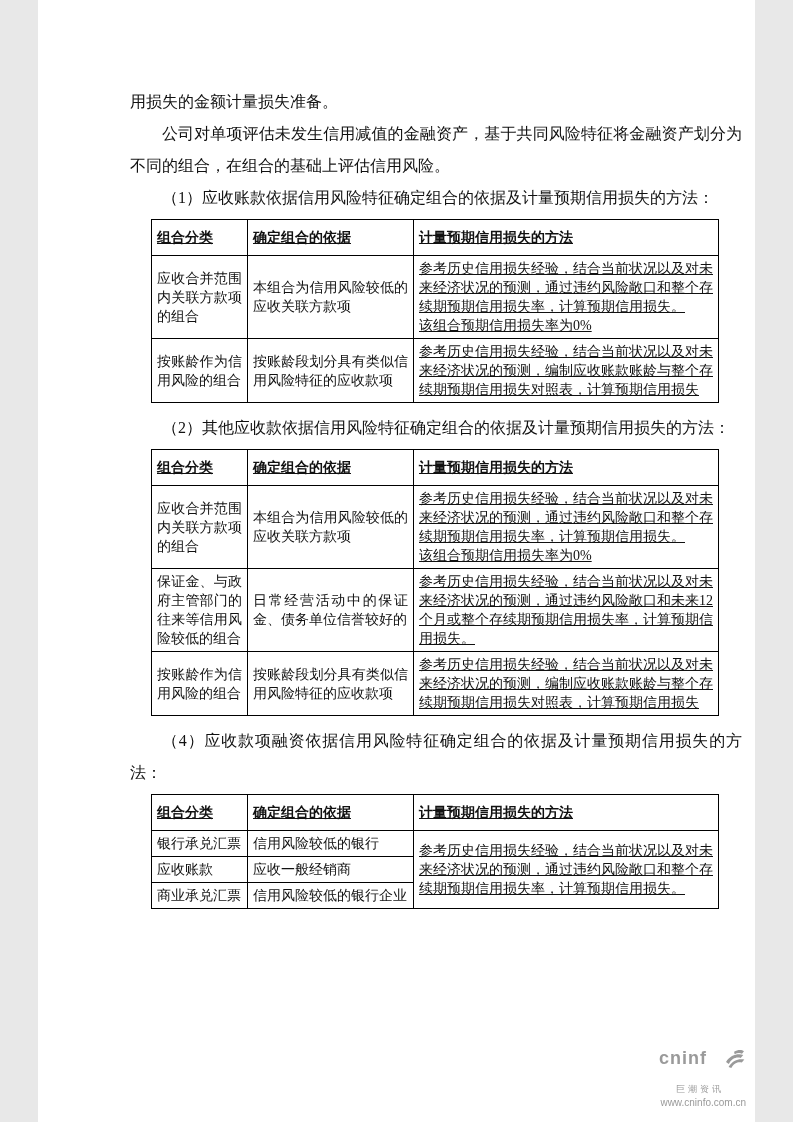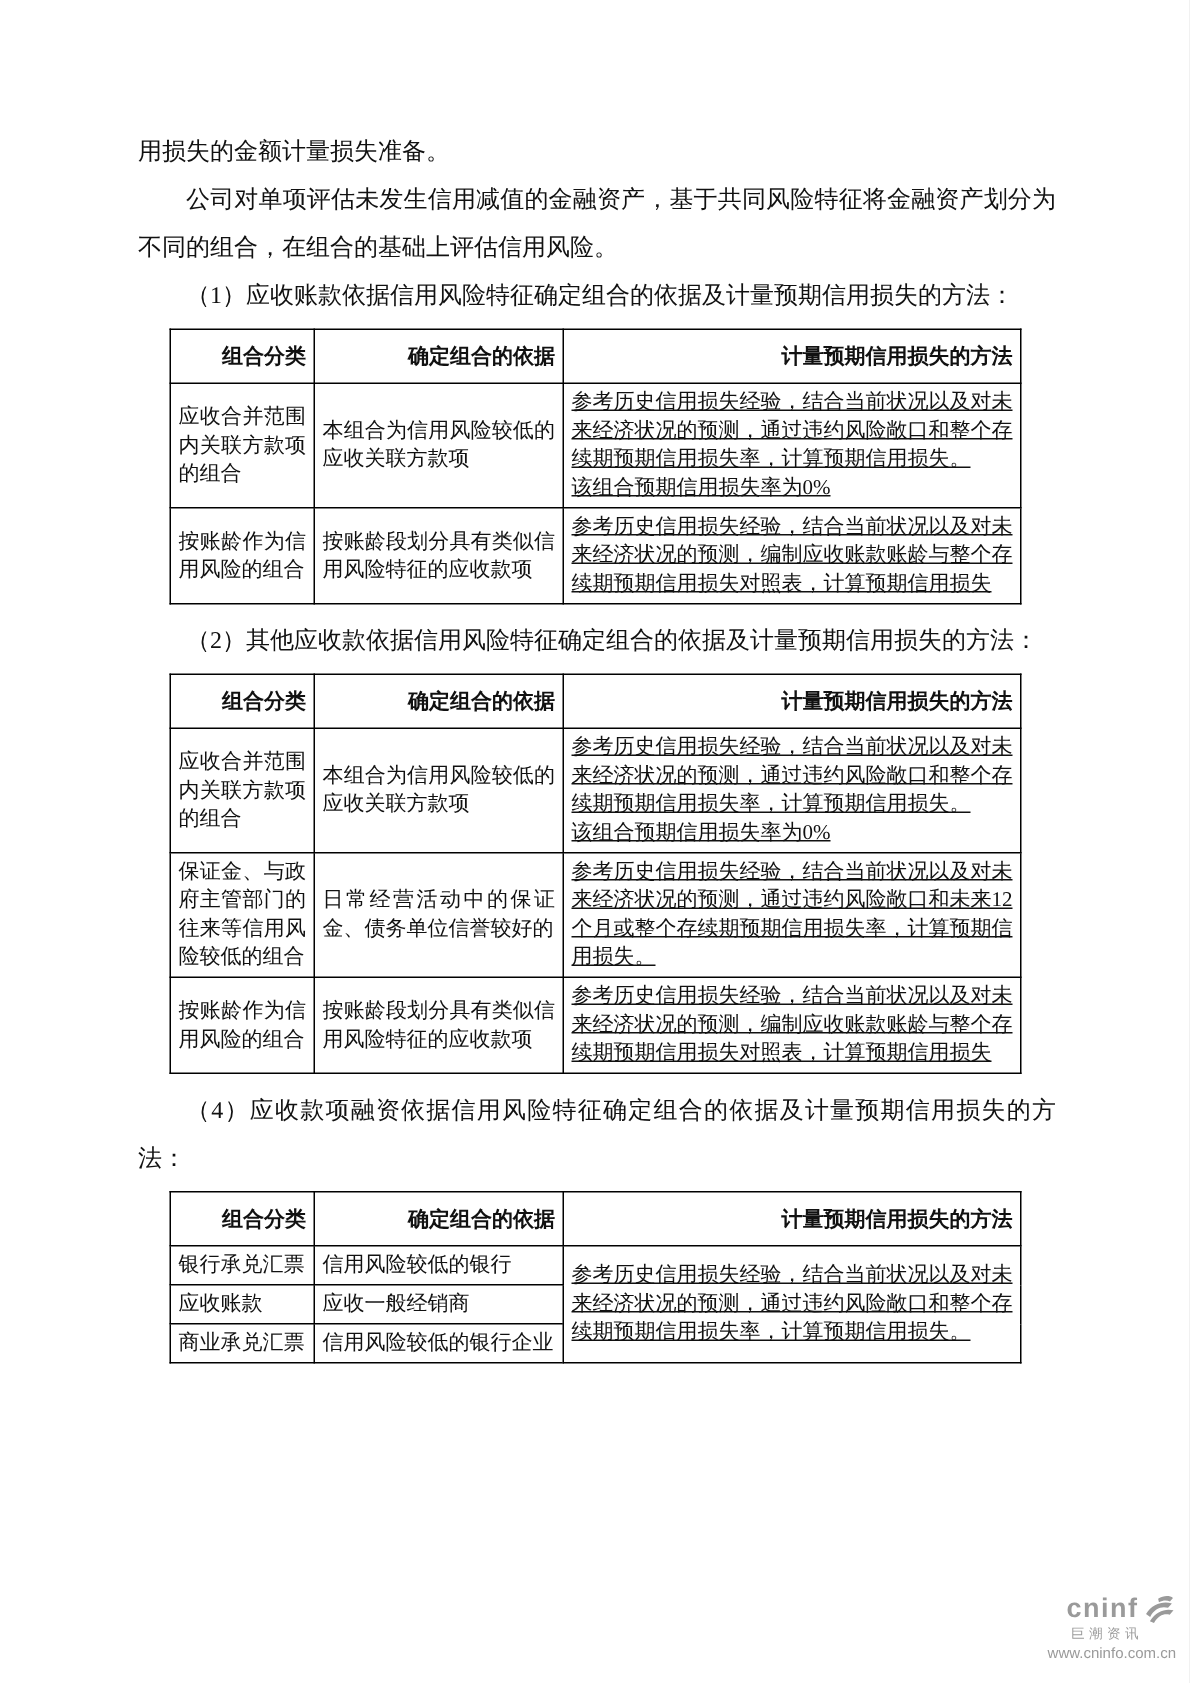--- a/index.html
+++ b/index.html
@@ -1,18 +1,18 @@
 <!DOCTYPE html>
 <html><head>
 <meta charset="utf-8">
 <style>
   html,body { margin:0; padding:0; background:#e8e8e8; }
   .page {
     position:relative;
-    width:793px; height:1122px;
+    width:717px; height:1122px;
     margin:0 auto;
     background:#ffffff;
     font-family:"Liberation Serif","DejaVu Serif",serif;
     color:#111;
     overflow:hidden;
   }
   .content {
     position:absolute;
     left:92px; top:86px;
     width:612px;
@@ -35,45 +35,46 @@
   }
   th, td {
     border:1px solid #000;
     padding:3px 5px;
     vertical-align:middle;
     word-break:break-all;
   }
   th {
     font-family:"Liberation Sans","DejaVu Sans",sans-serif;
     font-weight:bold;
-    text-align:right;
+    text-align:left;
     padding:8px 5px;
+    text-decoration:underline;
   }
   td { text-align:justify; }
   .pre { white-space:pre-line;text-decoration:underline; }
   .footer {
     position:absolute;
     right:9px; bottom:14px;
     text-align:right;
     color:#9a9a9a;
     font-family:"Liberation Sans","DejaVu Sans",sans-serif;
     line-height:1.1;
   }
   .logo-row {
     display:flex;
     align-items:center;
     justify-content:flex-end;
-    gap:3px;
+    gap:17px;
   }
   .logo-text {
     font-size:18px;
     font-weight:bold;
     letter-spacing:1px;
   }
-  .logo-sub { font-size:9px; letter-spacing:3px; margin-top:1px; margin-right:22px; }
+  .logo-sub { font-size:9px; letter-spacing:3px; margin-top:15px; margin-right:22px; }
   .logo-url { font-size:10px; margin-top:2px; }
 </style>
 </head>
 <body>
 
 <div class="page">
   <div class="content">
 
     <p>用损失的金额计量损失准备。</p>
     <p class="indent">公司对单项评估未发生信用减值的金融资产，基于共同风险特征将金融资产划分为不同的组合，在组合的基础上评估信用风险。</p>

